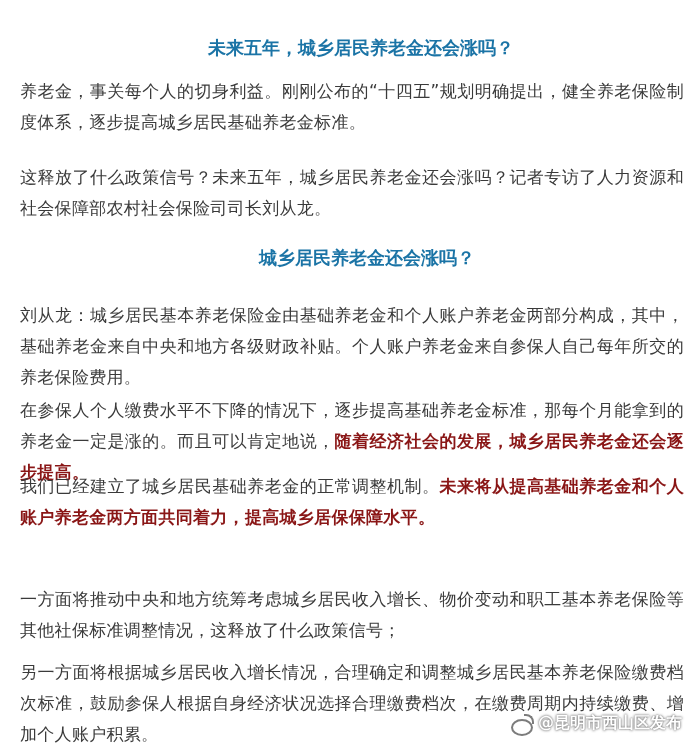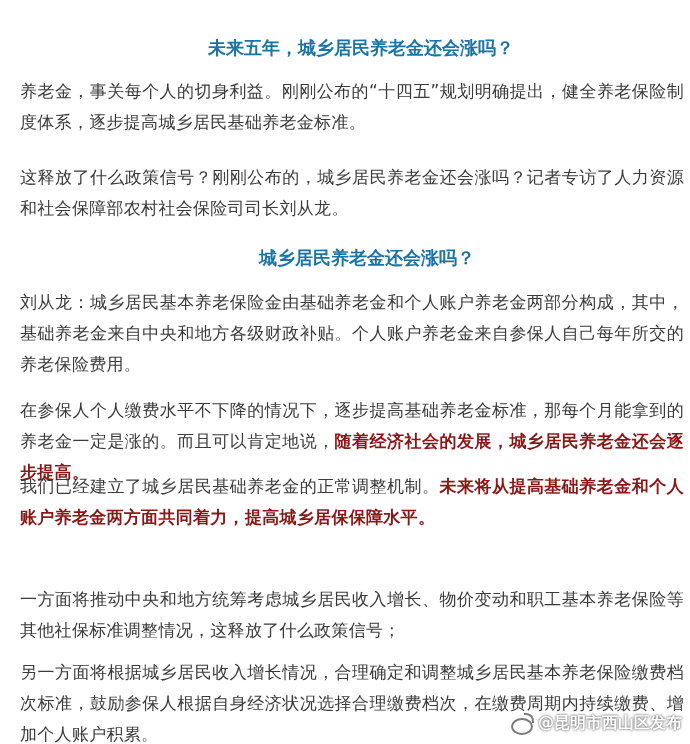--- a/index.html
+++ b/index.html
@@ -15,30 +15,30 @@
   }
   .h1 { position: absolute; top: 18px; left: 0; width: 690px; }
   .h2 { position: absolute; top: 228px; left: 6px; width: 690px; }
   p {
     margin: 6px; font-size: 17px; line-height: 31px; letter-spacing: 0.3px;
     position: absolute; left: 14px; width: 664px; text-align: justify;
   }
   .em { color: #8a1616; font-weight: bold; }
   .p1 { top: 70px; }
   .p2 { top: 156px; }
-  .p3 { top: 281px; }
+  .p3 { top: 294px; }
   .p4 { top: 389px; }
   .p5 { top: 465px; }
   .p6 { top: 578px; }
   .p7 { top: 651px; }
   .watermark {
     position: absolute; right: 8px; bottom: 10px;
     color: #ffffff; font-size: 16px; font-weight: bold;
     text-shadow: 0 0 2px #555, 0 0 3px #777;
-    display: flex; align-items: flex-start; gap: 4px; opacity: 0.85;
+    display: flex; align-items: center; gap: 4px; opacity: 0.85;
   }
   .weibo-icon {
     width: 24px; height: 20px; position: relative; display: inline-block;
   }
   .weibo-icon::before {
     content: ""; position: absolute; left: 1px; top: 5px; width: 18px; height: 13px;
     border: 2px solid #666; border-radius: 50%; background: #fff;
   }
   .weibo-icon::after {
     content: ""; position: absolute; left: 14px; top: 0px; width: 8px; height: 8px;
@@ -46,21 +46,21 @@
   }
 </style>
 </head>
 <body>
 
 <div class="article">
   <h2 class="heading h1">未来五年，城乡居民养老金还会涨吗？</h2>
 
   <p class="p1"><span>养老金，事关每个人的切身利益。刚刚公布的“十四五”规划明确提出，健全养老保险制度体系，逐步提高城乡居民基础养老金标准。</span></p>
 
-  <p class="p2"><span>这释放了什么政策信号？刚刚公布的，城乡居民养老金还会涨吗？记者专访了人力资源和社会保障部农村社会保险司司长刘从龙。</span></p>
+  <p class="p2"><span>这释放了什么政策信号？未来五年，城乡居民养老金还会涨吗？记者专访了人力资源和社会保障部农村社会保险司司长刘从龙。</span></p>
 
   <h2 class="heading h2">城乡居民养老金还会涨吗？</h2>
 
   <p class="p3"><span>刘从龙：城乡居民基本养老保险金由基础养老金和个人账户养老金两部分构成，其中，基础养老金来自中央和地方各级财政补贴。个人账户养老金来自参保人自己每年所交的养老保险费用。</span></p>
 
   <p class="p4"><span>在参保人个人缴费水平不下降的情况下，逐步提高基础养老金标准，那每个月能拿到的养老金一定是涨的。而且可以肯定地说，</span><span class="em">随着经济社会的发展，城乡居民养老金还会逐步提高。</span></p>
 
   <p class="p5"><span>我们已经建立了城乡居民基础养老金的正常调整机制。</span><span class="em">未来将从提高基础养老金和个人账户养老金两方面共同着力，提高城乡居保保障水平。</span></p>
 
   <p class="p6"><span>一方面将推动中央和地方统筹考虑城乡居民收入增长、物价变动和职工基本养老保险等其他社保标准调整情况，这释放了什么政策信号；</span></p>

